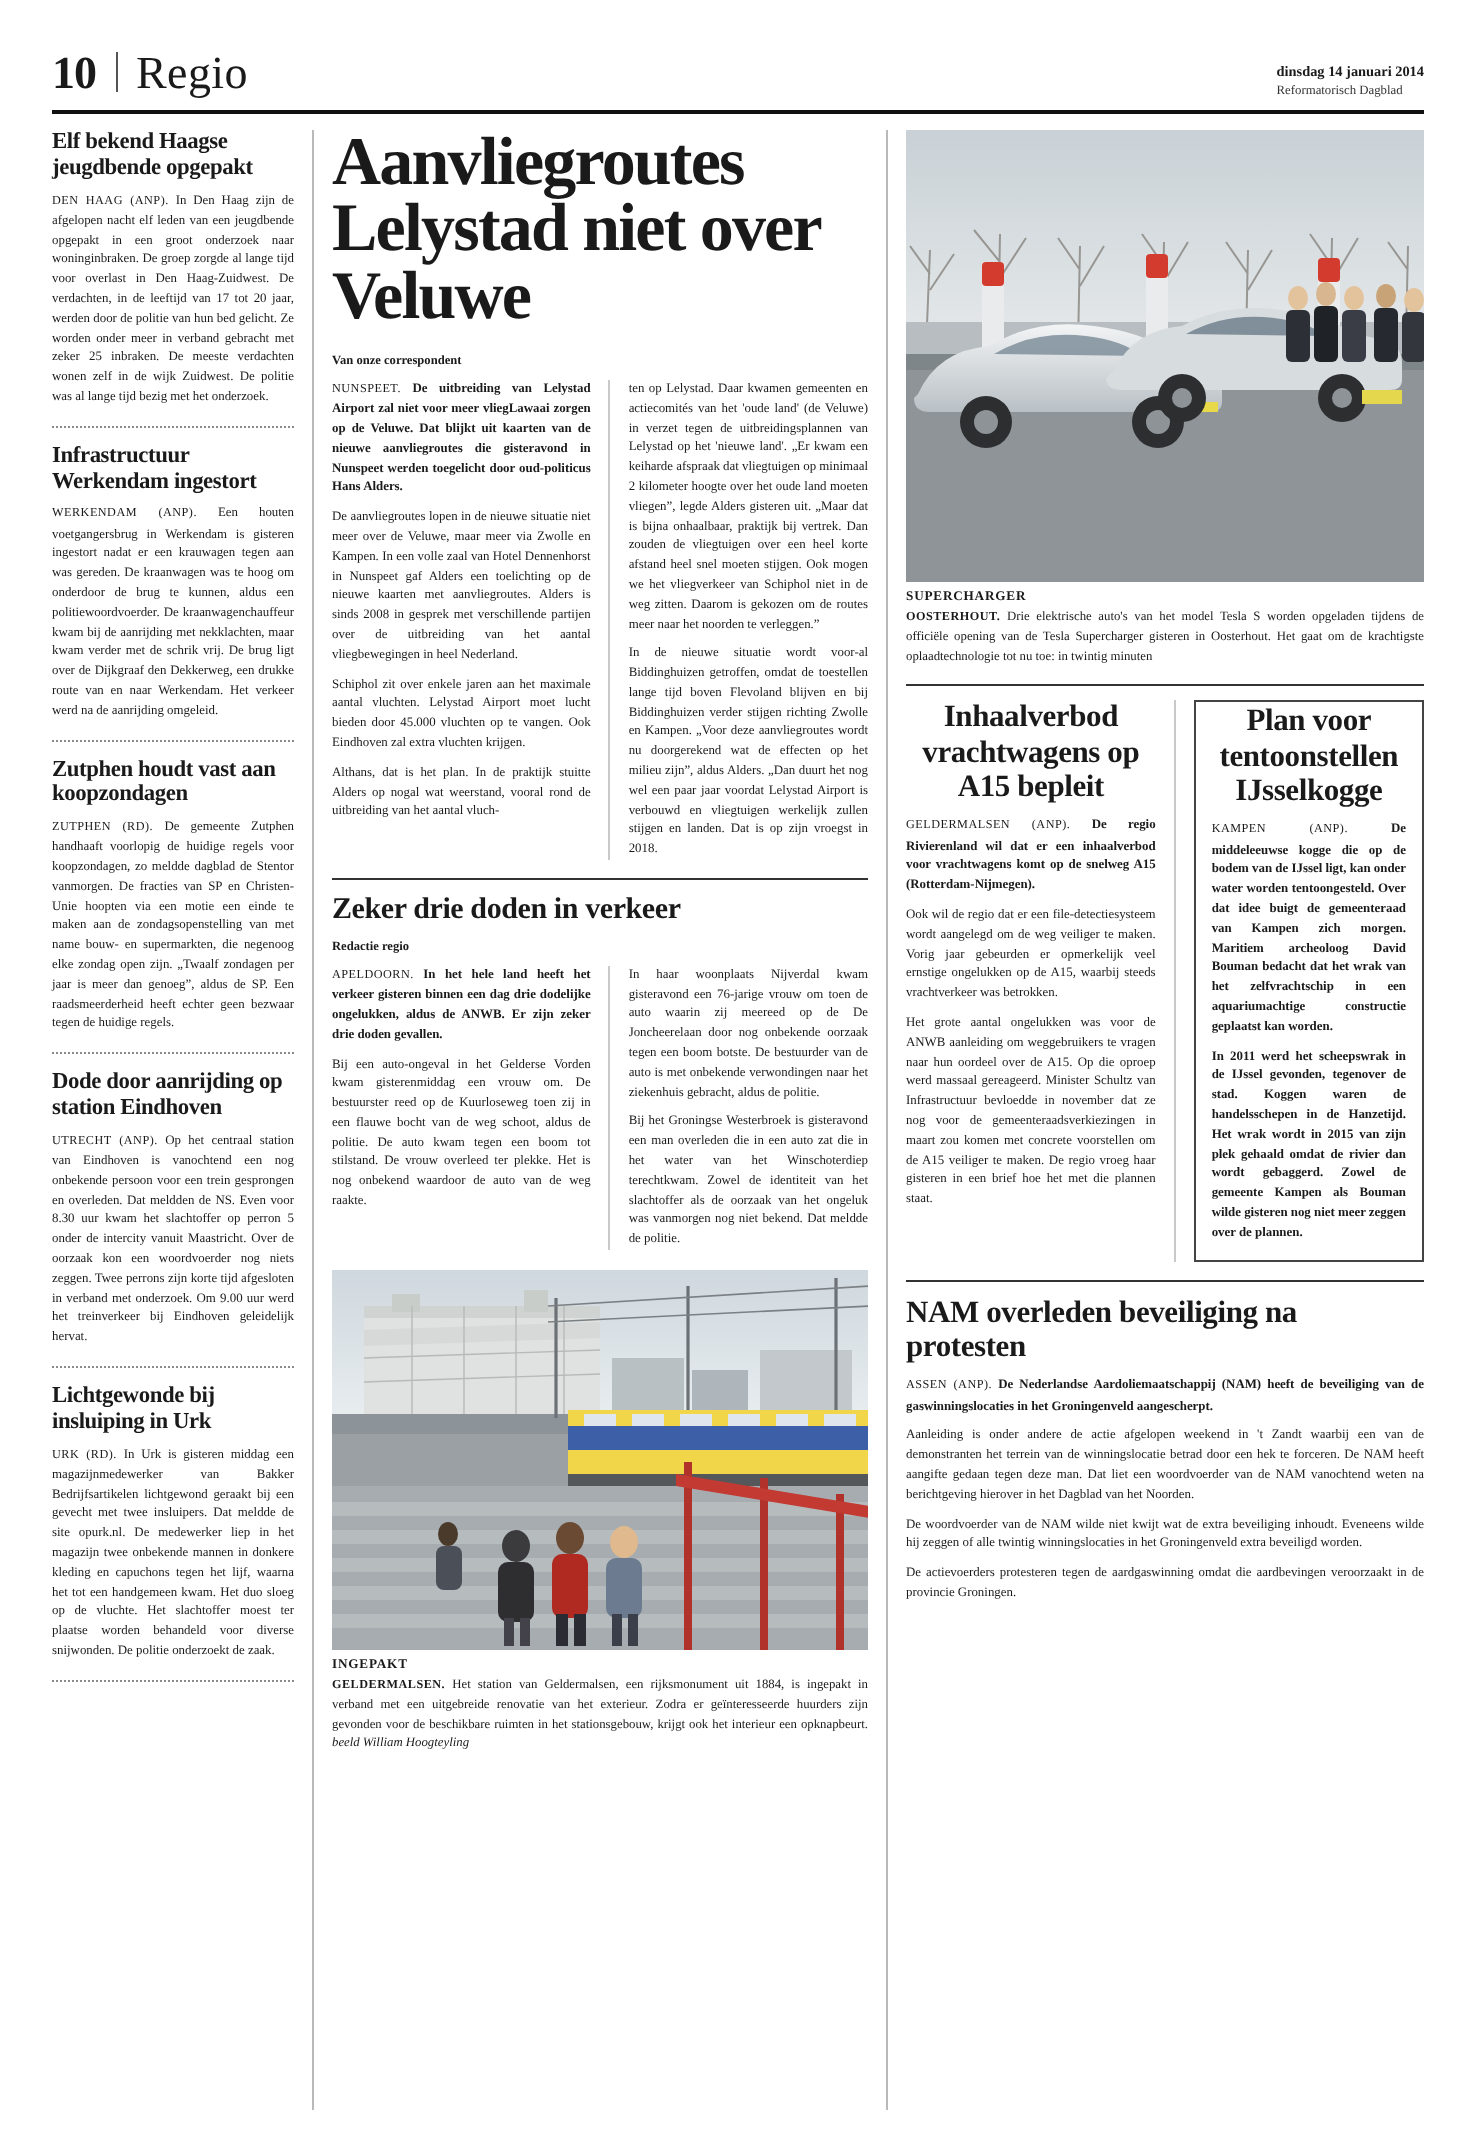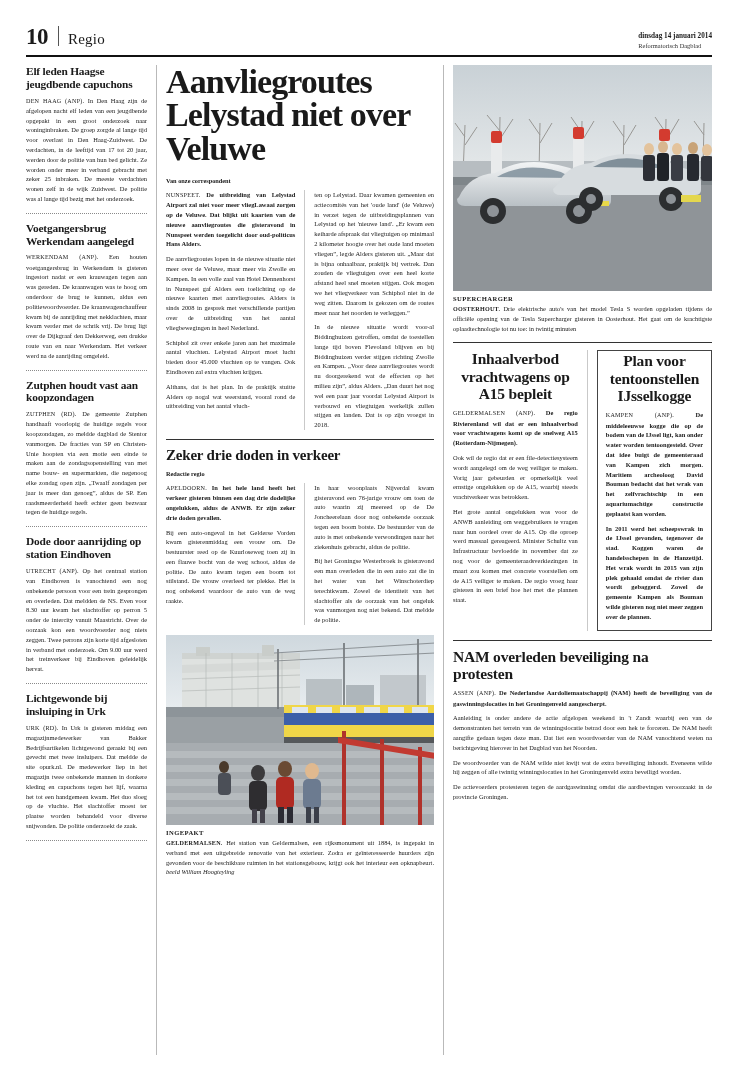--- a/index.html
+++ b/index.html
@@ -38,21 +38,21 @@
   .masthead-divider {
     display: inline-block;
     width: 1px;
     height: 20px;
     background: #555;
     margin: 0 9px 0 10px;
     position: relative;
     top: 2px;
   }
   .section-name {
-    font-size: 15px;
+    font-size: 23px;
     font-weight: normal;
     letter-spacing: 0.2px;
   }
   .masthead-right { text-align: left; line-height: 1.25; }
   .issue-date { font-size: 7.2px; font-weight: bold; }
   .paper-name { font-size: 6.4px; color: #333; margin-top: 1px; }
 
   
   .content {
     display: flex;
@@ -162,27 +162,27 @@
       <div class="issue-date">dinsdag 14 januari 2014</div>
       <div class="paper-name">Reformatorisch Dagblad</div>
     </div>
   </div>
 
   <div class="content">
 
     <div class="col-left">
 
       <div class="art">
-        <h2 class="hl hl-sm">Elf leden Haagse jeugdbende capuchons</h2>
+        <h2 class="hl hl-sm">Elf bekend Haagse jeugdbende opgepakt</h2>
         <p class="body"><span class="loc">DEN HAAG (ANP).</span> <span>In Den Haag zijn de afgelopen nacht elf leden van een jeugdbende opgepakt in een groot onderzoek naar woninginbraken. De groep zorgde al lange tijd voor overlast in Den Haag-Zuidwest. De verdachten, in de leeftijd van 17 tot 20 jaar, werden door de politie van hun bed gelicht. Ze worden onder meer in verband gebracht met zeker 25 inbraken. De meeste verdachten wonen zelf in de wijk Zuidwest. De politie was al lange tijd bezig met het onderzoek.</span></p>
       </div>
       <hr class="rule-dotted">
 
       <div class="art">
-        <h2 class="hl hl-sm">Voetgangersbrug Werkendam aangelegd</h2>
+        <h2 class="hl hl-sm">Infrastructuur Werkendam ingestort</h2>
         <p class="body"><span class="loc">WERKENDAM (ANP).</span> <span>Een houten voetgangersbrug in Werkendam is gisteren ingestort nadat er een krauwagen tegen aan was gereden. De kraanwagen was te hoog om onderdoor de brug te kunnen, aldus een politiewoordvoerder. De kraanwagenchauffeur kwam bij de aanrijding met nekklachten, maar kwam verder met de schrik vrij. De brug ligt over de Dijkgraaf den Dekkerweg, een drukke route van en naar Werkendam. Het verkeer werd na de aanrijding omgeleid.</span></p>
       </div>
       <hr class="rule-dotted">
 
       <div class="art">
         <h2 class="hl hl-sm">Zutphen houdt vast aan koopzondagen</h2>
         <p class="body"><span class="loc">ZUTPHEN (RD).</span> <span>De gemeente Zutphen handhaaft voorlopig de huidige regels voor koopzondagen, zo meldde dagblad de Stentor vanmorgen. De fracties van SP en Christen-Unie hoopten via een motie een einde te maken aan de zondagsopenstelling van met name bouw- en supermarkten, die negenoog elke zondag open zijn. „Twaalf zondagen per jaar is meer dan genoeg”, aldus de SP. Een raadsmeerderheid heeft echter geen bezwaar tegen de huidige regels.</span></p>
       </div>
       <hr class="rule-dotted">
 

